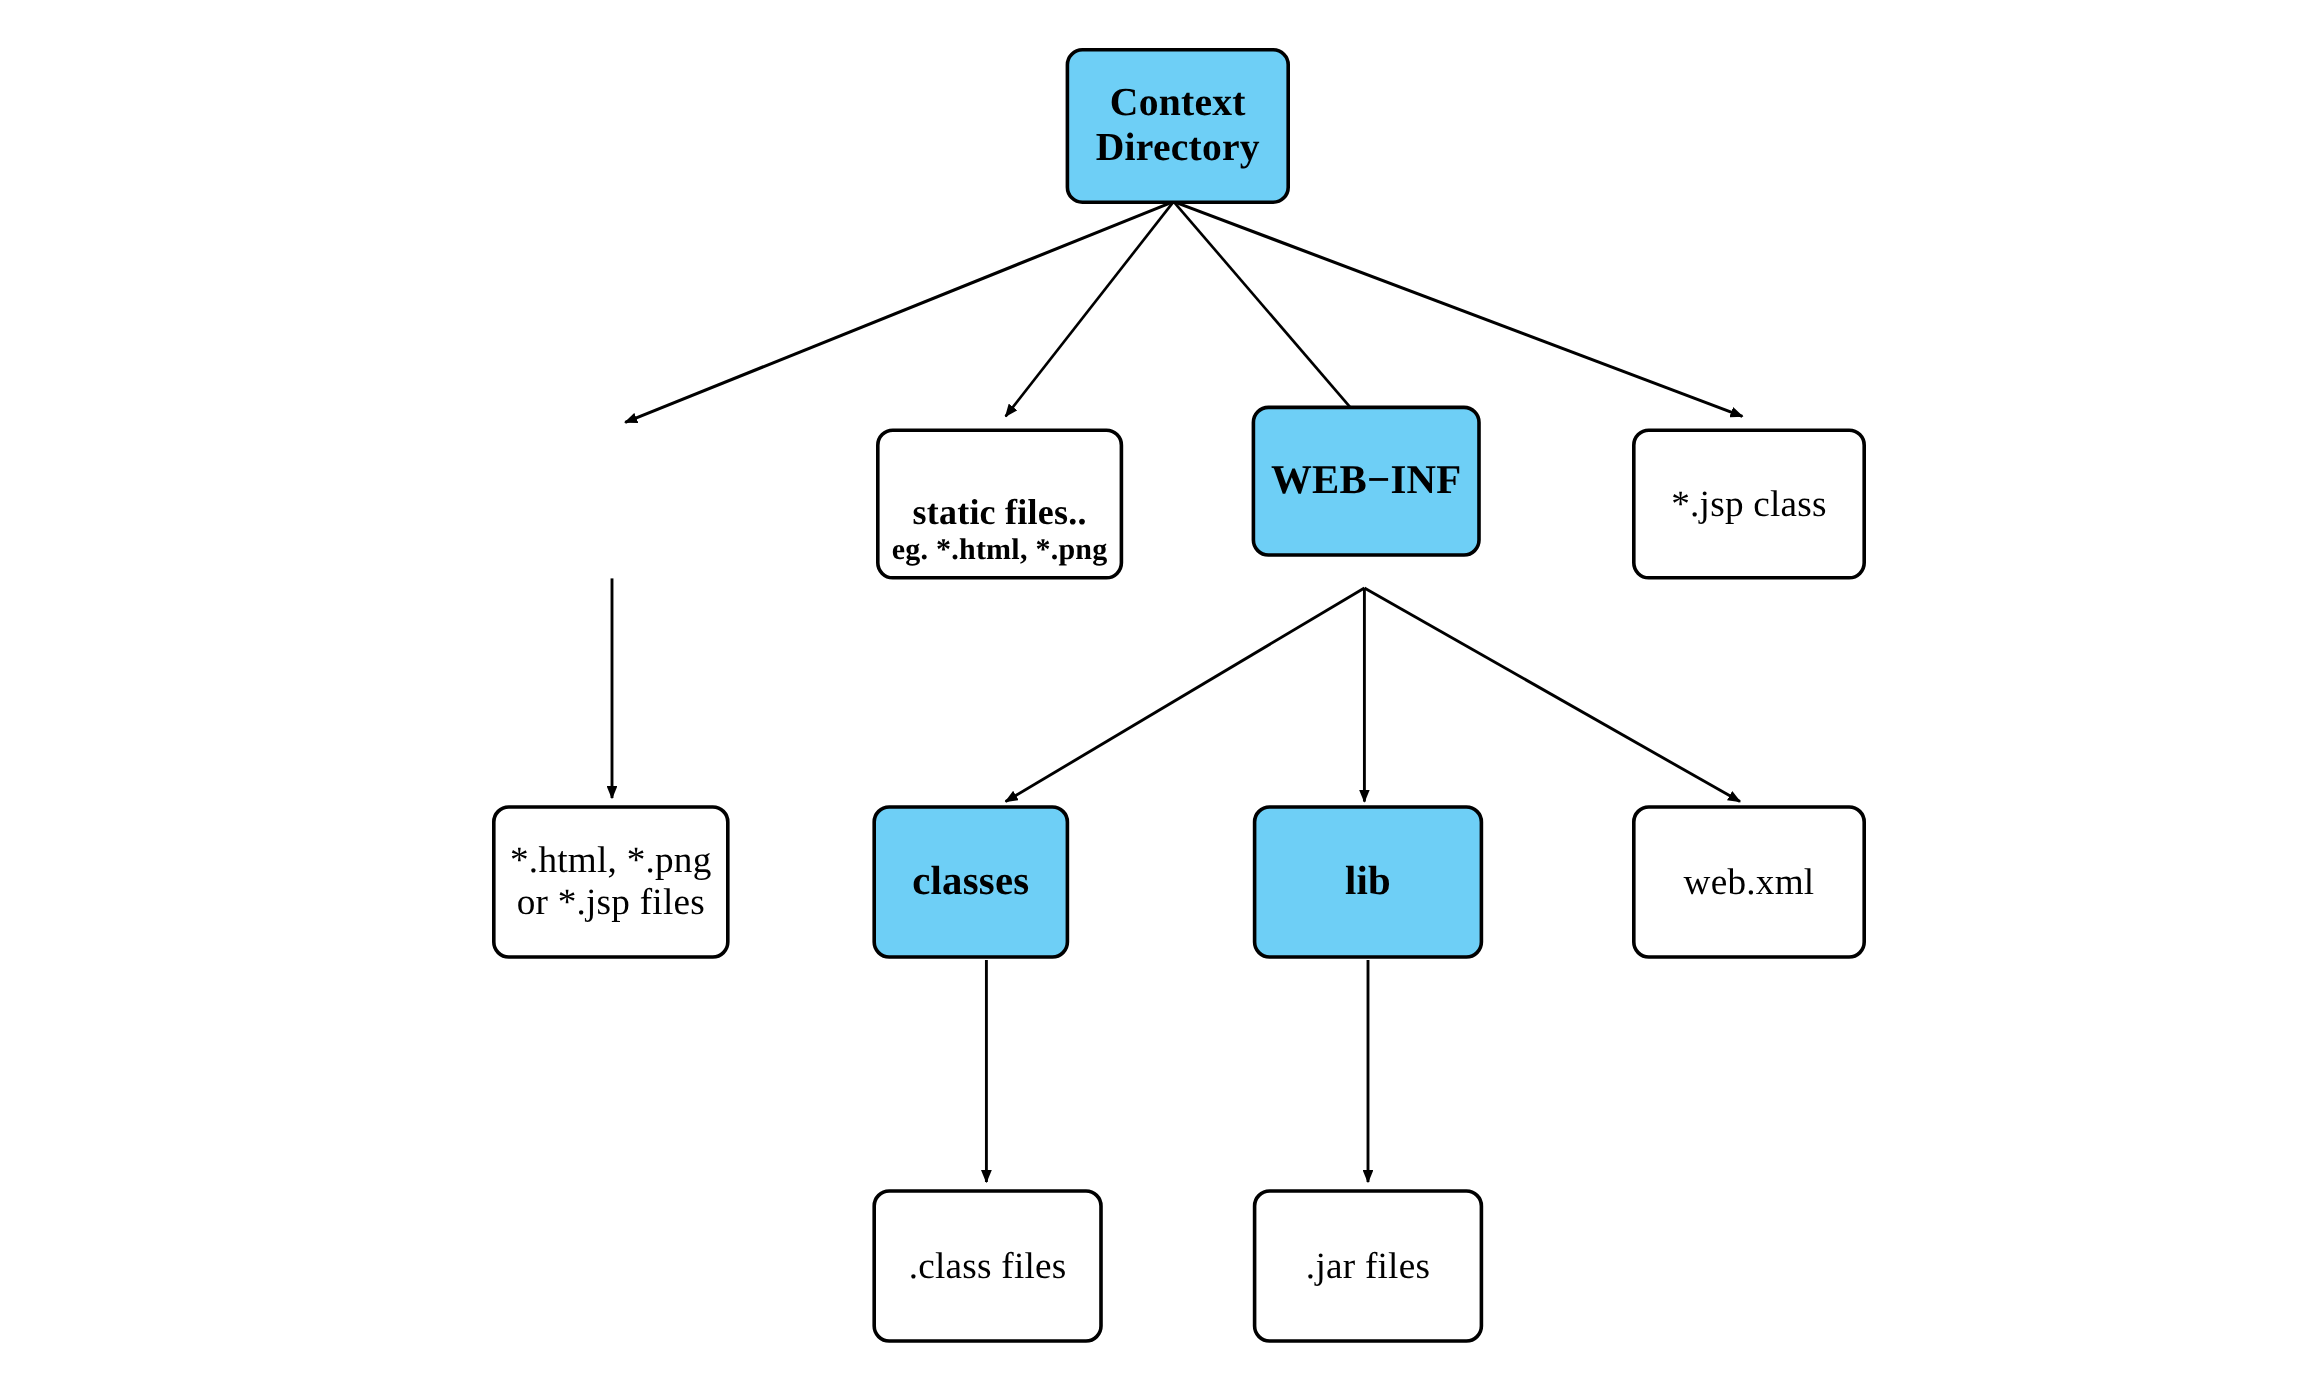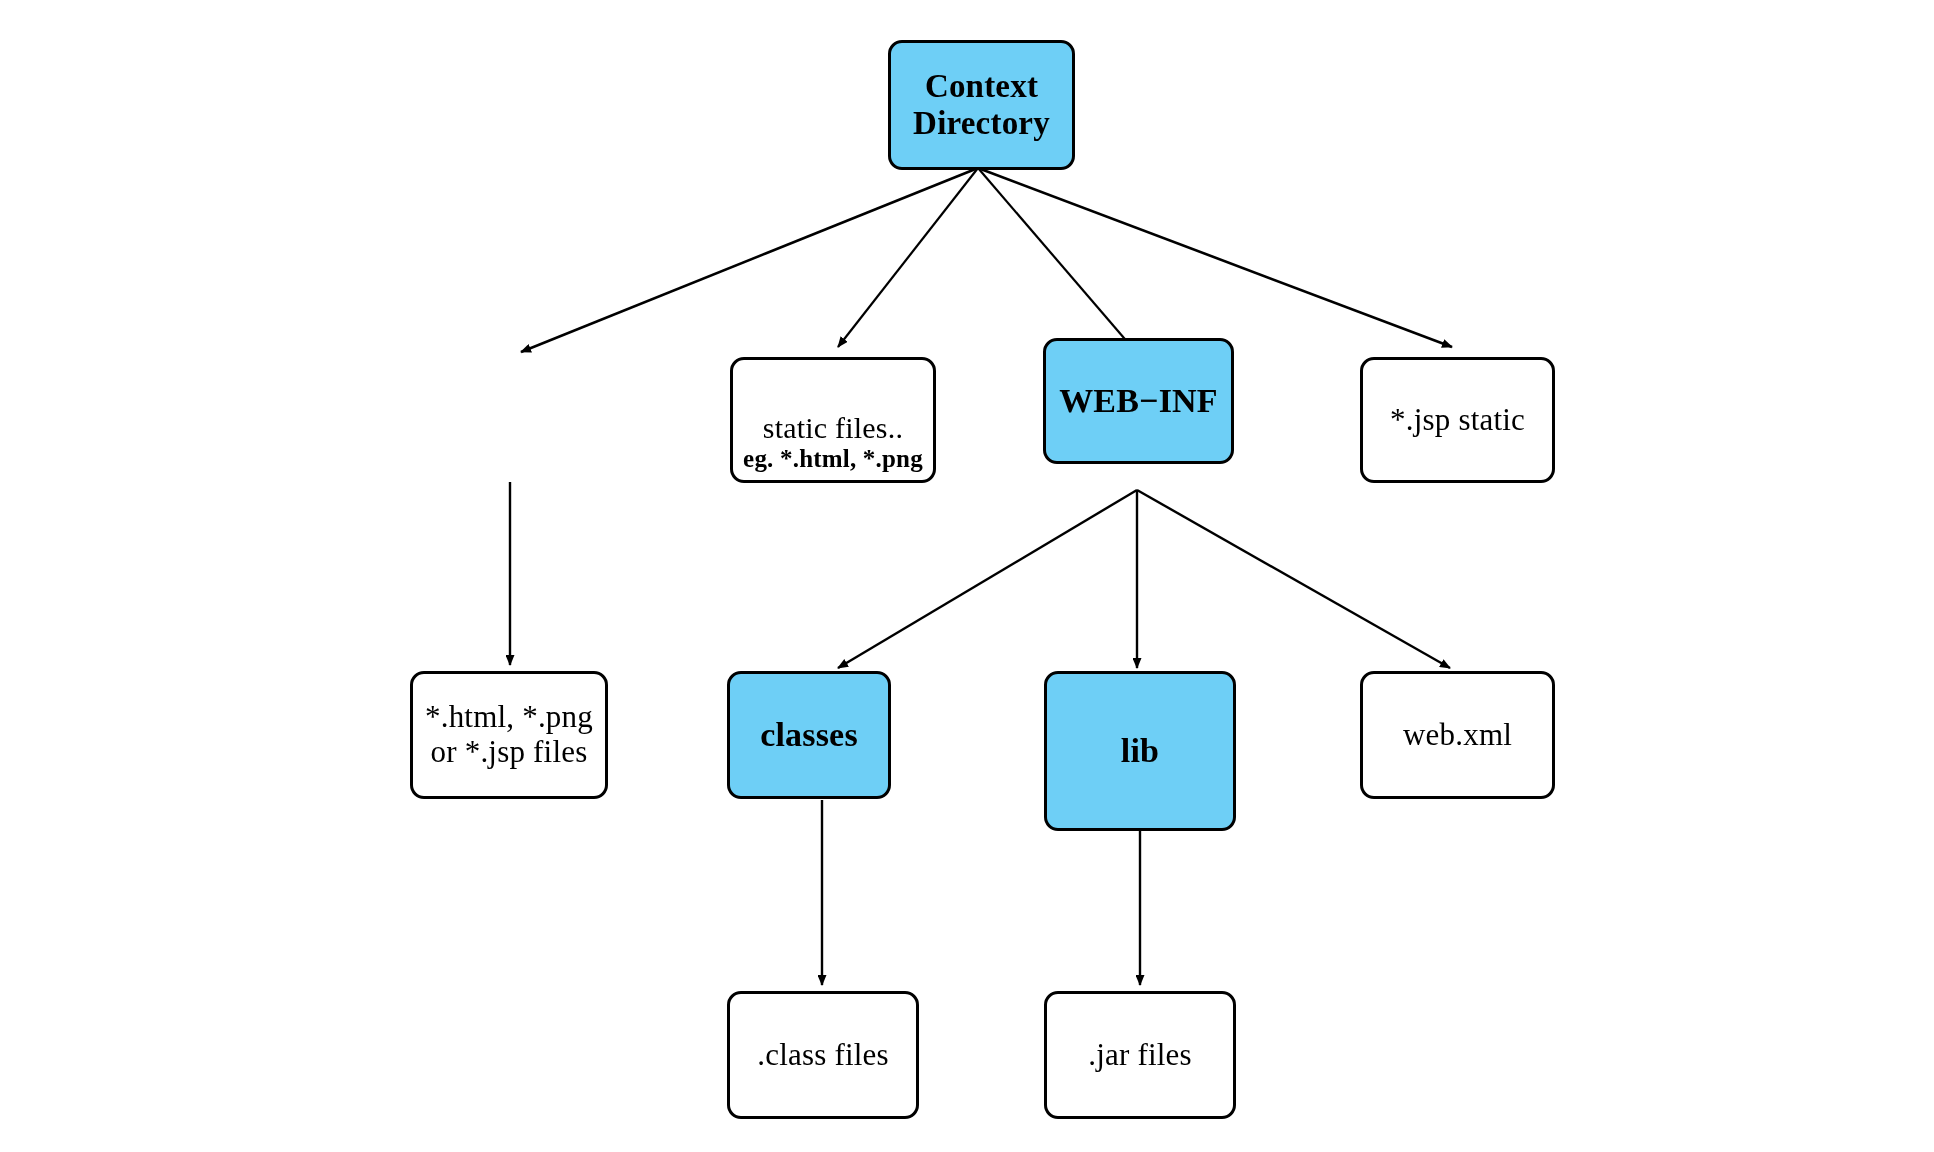--- a/index.html
+++ b/index.html
@@ -47,21 +47,21 @@
   }
   .node .line {
     display: block;
     white-space: nowrap;
   }
   
   .t-root   { font-weight: bold; font-size: 33px; }
   .t-strong { font-weight: bold; font-size: 34px; }
   .t-plain  { font-weight: normal; font-size: 31px; }
   .t-small  { font-weight: bold; font-size: 25px; }
-  .t-med    { font-weight: normal; font-size: 30px; margin-top: 44px; }
+  .t-med    { font-weight: bold; font-size: 30px; margin-top: 44px; }
 </style>
 </head>
 <body>
 
 <div id="diagram-canvas">
 
   <svg id="edge-layer" viewBox="0 0 1934 1152" width="1934" height="1152" xmlns="http://www.w3.org/2000/svg">
     <defs>
       <marker id="arrowhead" markerWidth="11" markerHeight="9" refX="10" refY="4.5" orient="auto" markerUnits="userSpaceOnUse">
         <path d="M0,0 L11,4.5 L0,9 z" fill="#000000"></path>
@@ -92,33 +92,33 @@
   <div class="node" style="left:730px; top:357px; width:206px; height:126px;">
     <span class="line t-med">static files..</span>
     <span class="line t-small">eg. *.html, *.png</span>
   </div>
 
   <div class="node blue" style="left:1043px; top:338px; width:191px; height:126px;">
     <span class="line t-strong">WEB−INF</span>
   </div>
 
   <div class="node" style="left:1360px; top:357px; width:195px; height:126px;">
-    <span class="line t-plain">*.jsp static</span>
+    <span class="line t-plain">*.jsp class</span>
   </div>
 
   <div class="node" style="left:410px; top:671px; width:198px; height:128px;">
     <span class="line t-plain">*.html, *.png</span>
     <span class="line t-plain">or *.jsp files</span>
   </div>
 
   <div class="node blue" style="left:727px; top:671px; width:164px; height:128px;">
     <span class="line t-strong">classes</span>
   </div>
 
-  <div class="node blue" style="left:1044px; top:671px; width:192px; height:160px;">
+  <div class="node blue" style="left:1044px; top:671px; width:192px; height:128px;">
     <span class="line t-strong">lib</span>
   </div>
 
   <div class="node" style="left:1360px; top:671px; width:195px; height:128px;">
     <span class="line t-plain">web.xml</span>
   </div>
 
   <div class="node" style="left:1044px; top:991px; width:192px; height:128px;">
     <span class="line t-plain">.jar files</span>
   </div>

